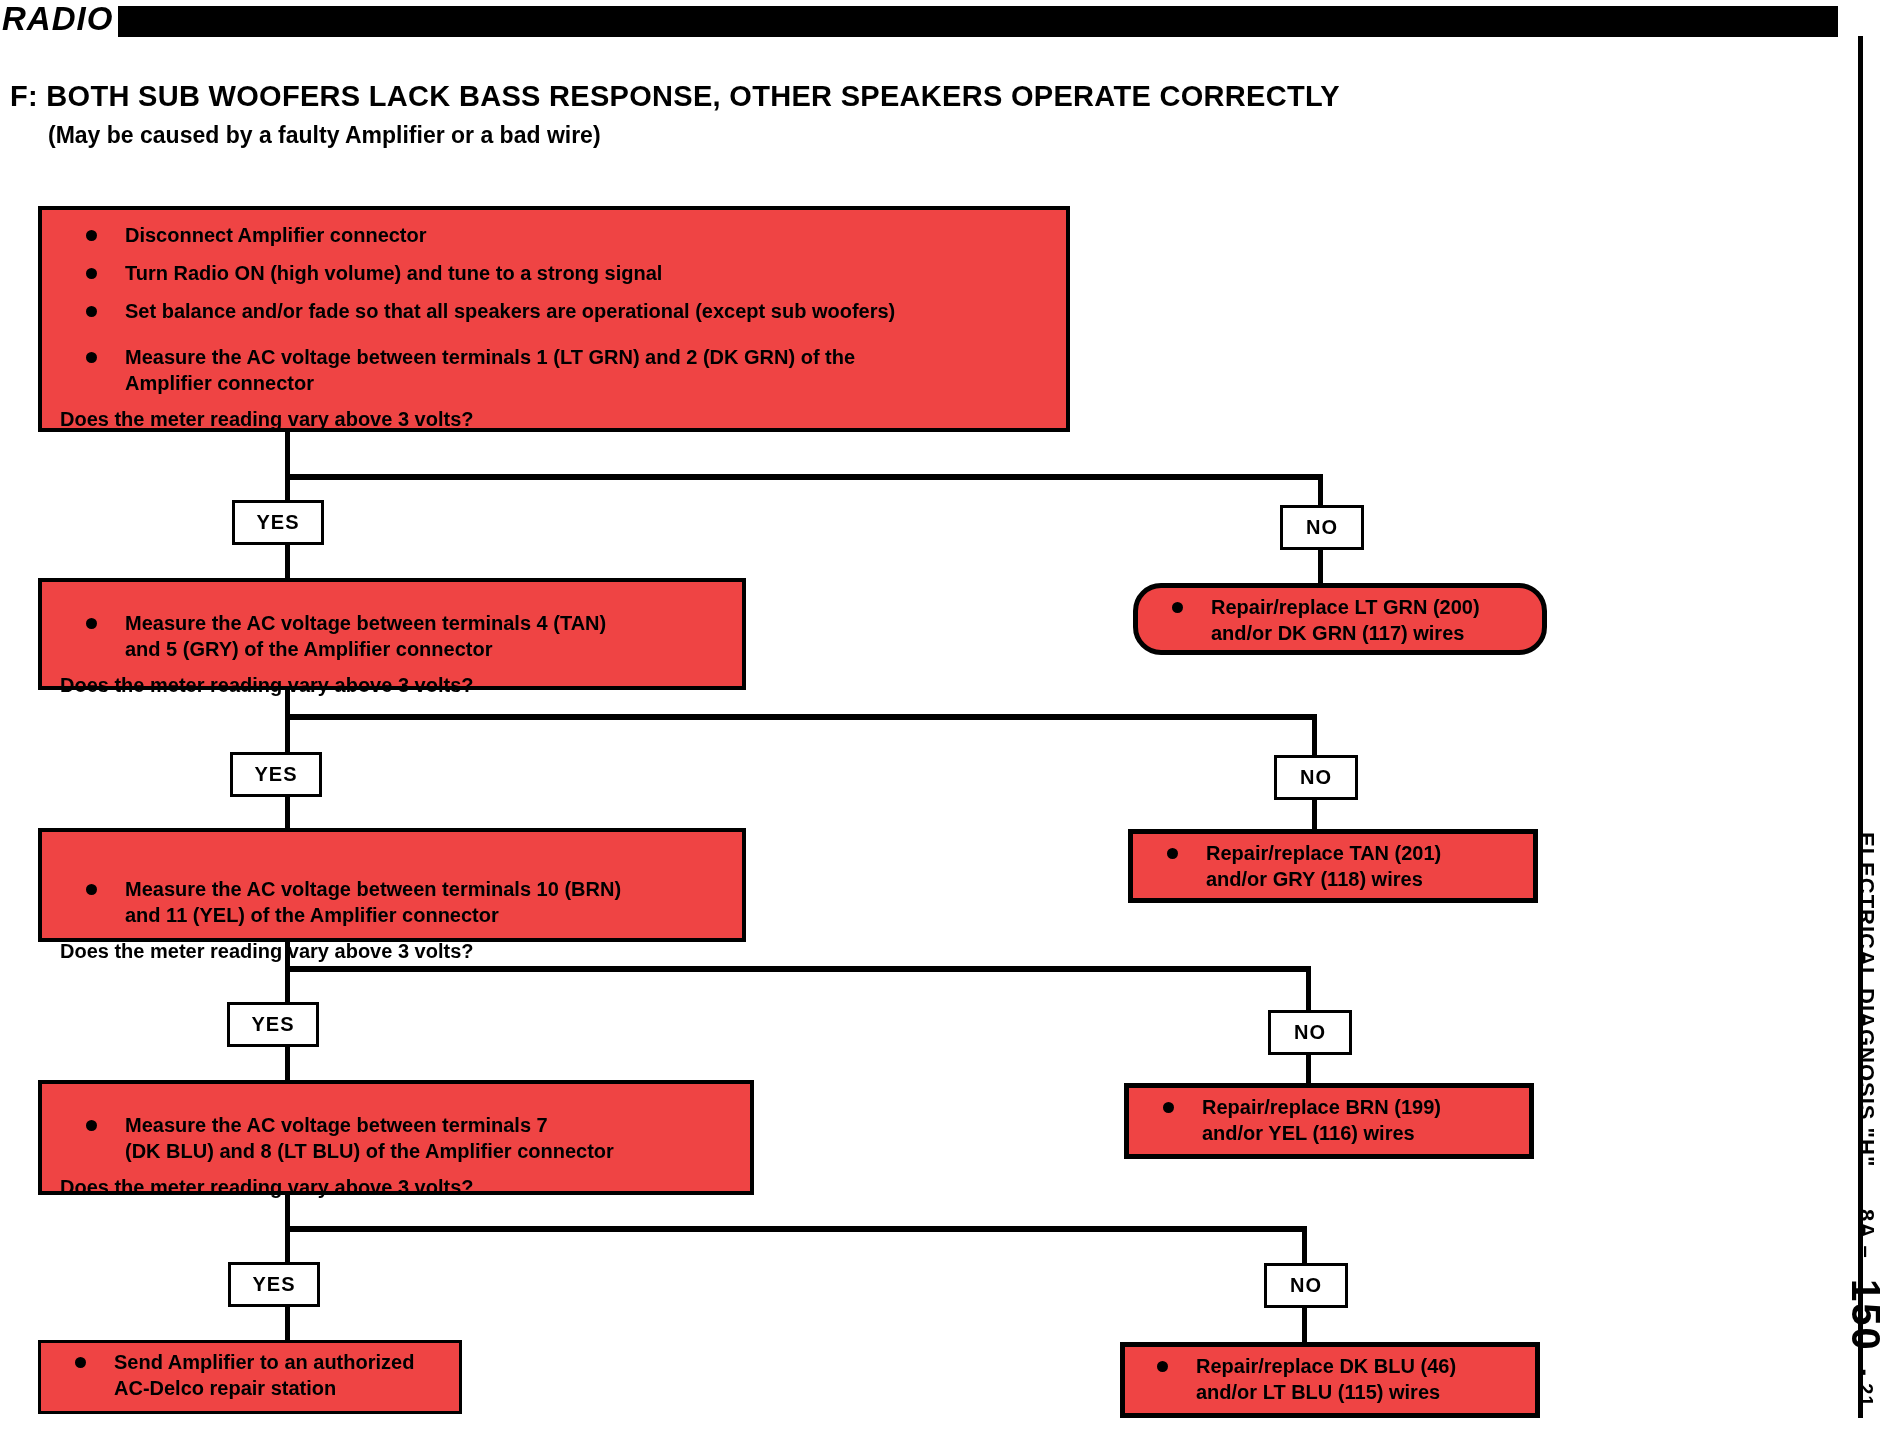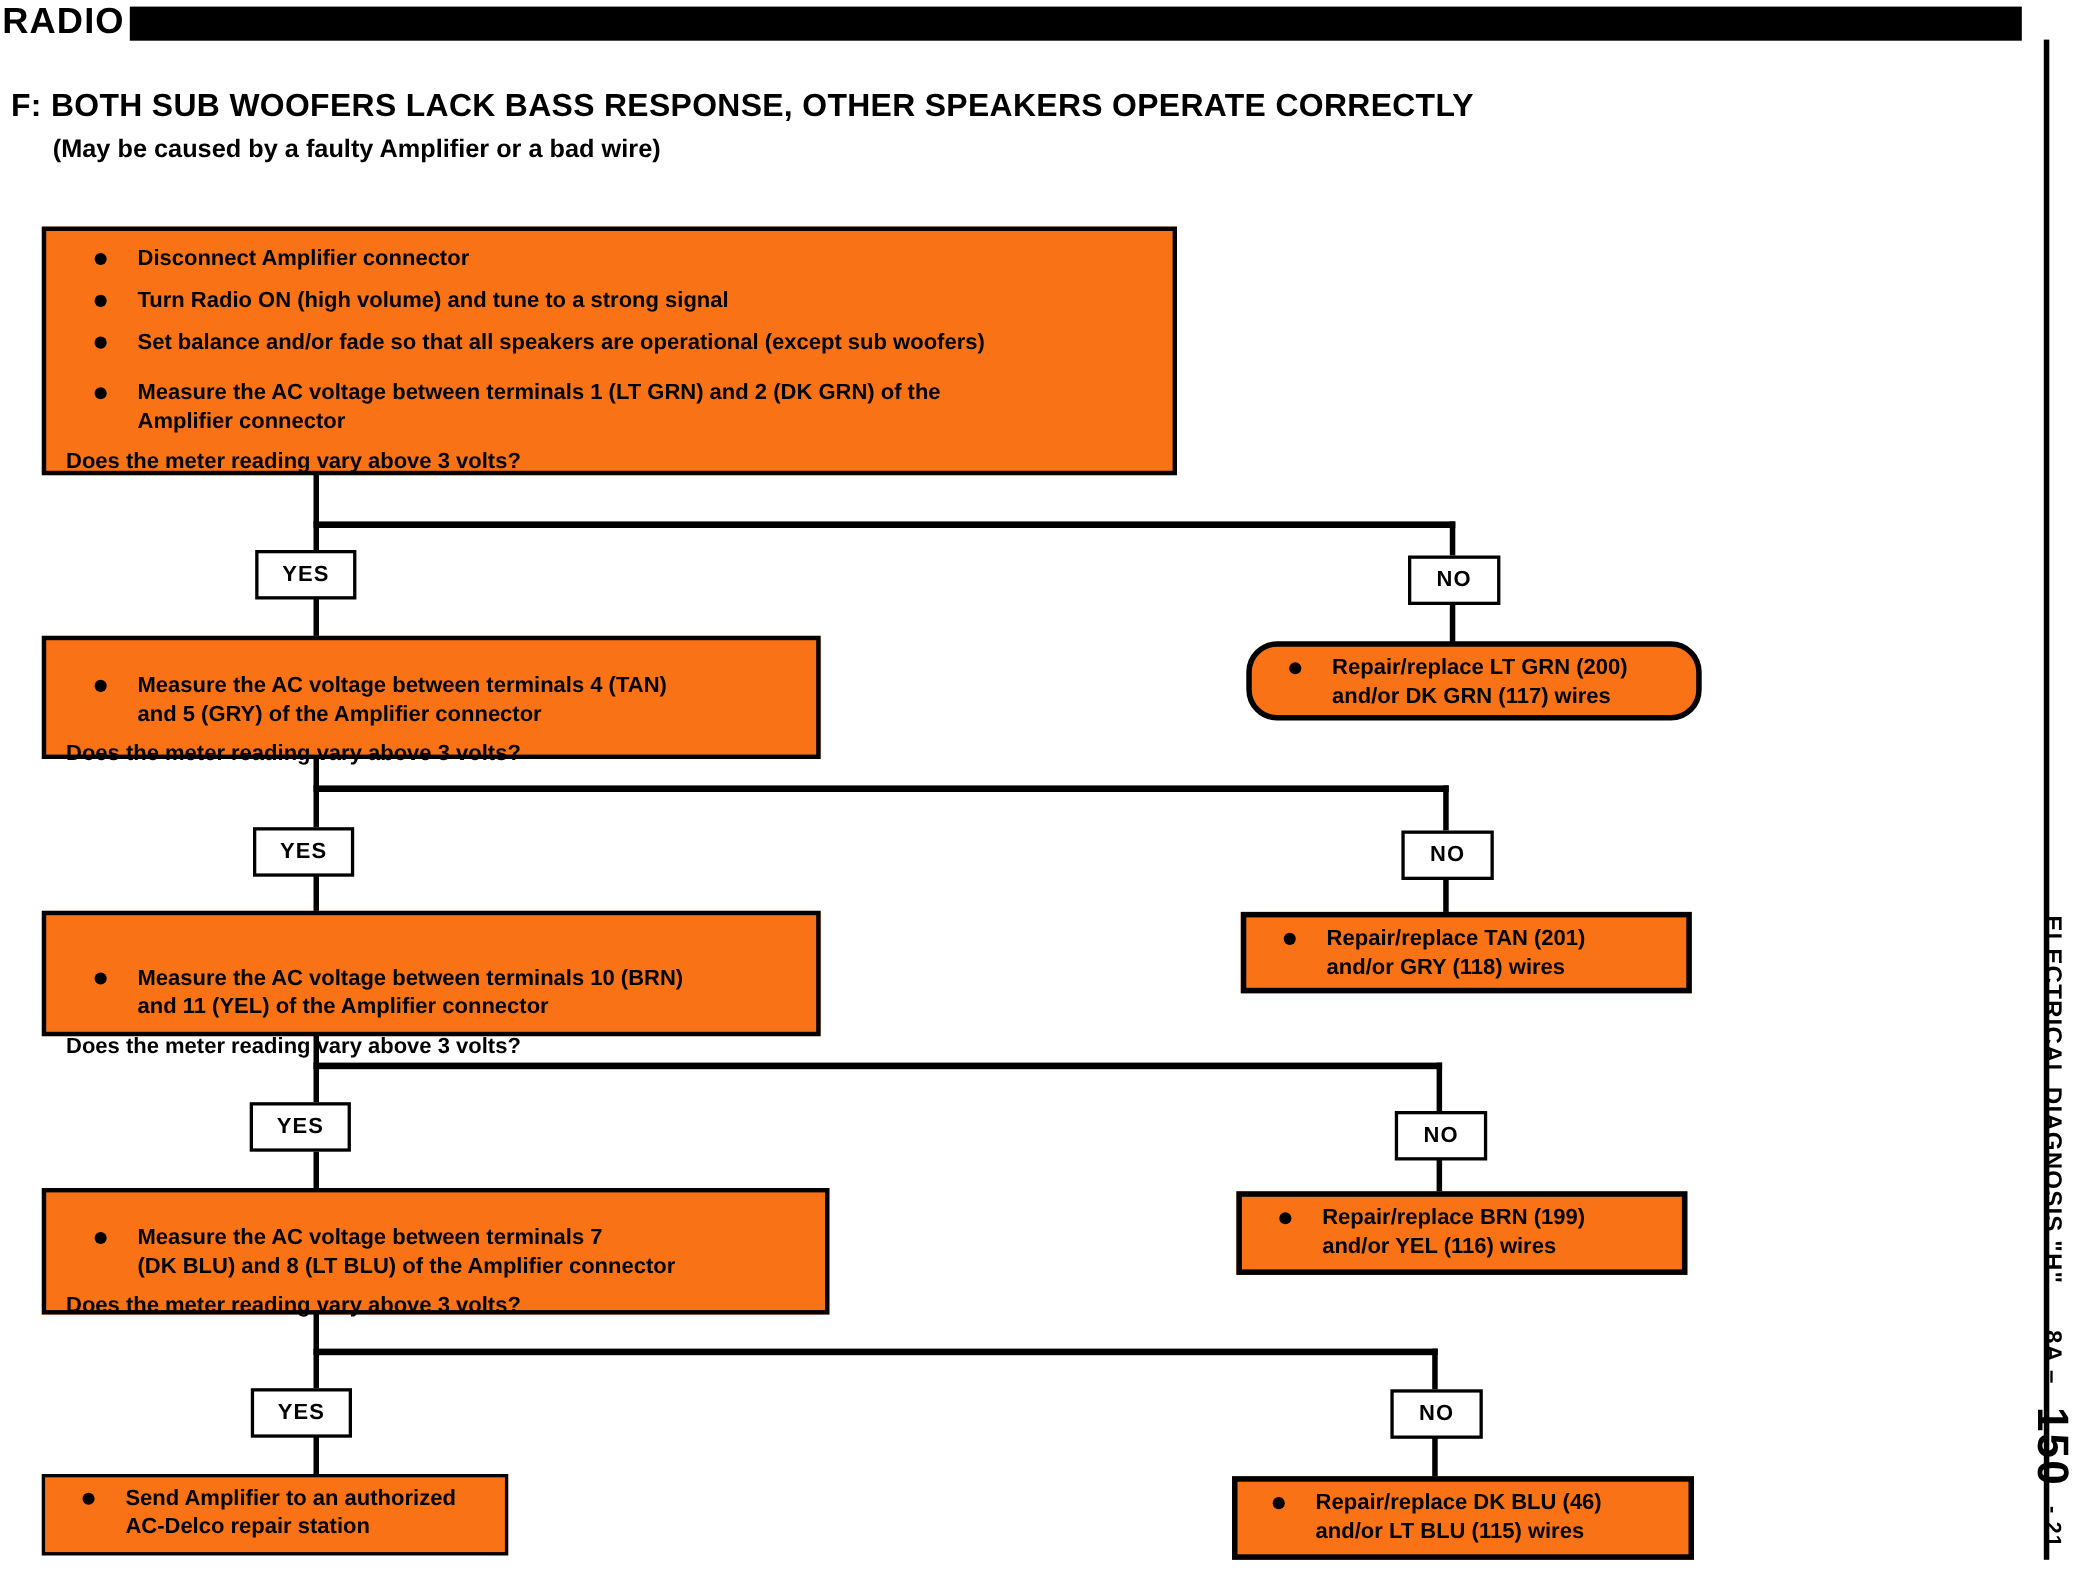--- a/index.html
+++ b/index.html
@@ -1,27 +1,27 @@
 <!DOCTYPE html>
 <html><head>
 <meta charset="utf-8">
 <style>
   html,body{margin:0;padding:0;background:#fff;}
   #page{
     position:relative;width:1888px;height:1440px;background:#fff;overflow:hidden;
     font-family:"Liberation Sans","DejaVu Sans",sans-serif;color:#000;font-weight:700;
   }
   .line{position:absolute;background:#000;}
-  #radio-label{position:absolute;left:2px;top:0px;font-size:33px;letter-spacing:1px;}
+  #radio-label{position:absolute;left:2px;top:0px;font-size:33px;letter-spacing:1px;font-style:italic;}
   #top-bar{position:absolute;left:118px;top:6px;width:1720px;height:31px;background:#000;}
   #side-rule{position:absolute;left:1858px;top:36px;width:5px;height:1382px;background:#000;}
   #page-title{position:absolute;left:10px;top:80px;font-size:29px;letter-spacing:0.3px;}
   #page-subtitle{position:absolute;left:48px;top:122px;font-size:23px;}
   .box{
-    position:absolute;border:4px solid #000;background:#f97316;box-sizing:border-box;
+    position:absolute;border:4px solid #000;background:#ef4444;box-sizing:border-box;
     font-size:20px;line-height:26px;padding:12px 16px 0 16px;
   }
   .rbox{border-width:5px;padding-top:6px;}
   .brow{display:flex;align-items:flex-start;margin-bottom:12px;padding-left:24px;}
   .rbox .brow, .lastbox .brow{margin-bottom:0;padding-left:14px;}
   .bullet{flex:none;width:11px;height:11px;border-radius:50%;background:#000;margin:8px 28px 0 4px;}
   .btext{white-space:pre-line;}
   .brow.wrap2{margin-bottom:10px;margin-top:20px;}
   .qline{padding-left:2px;}
   .tag{

